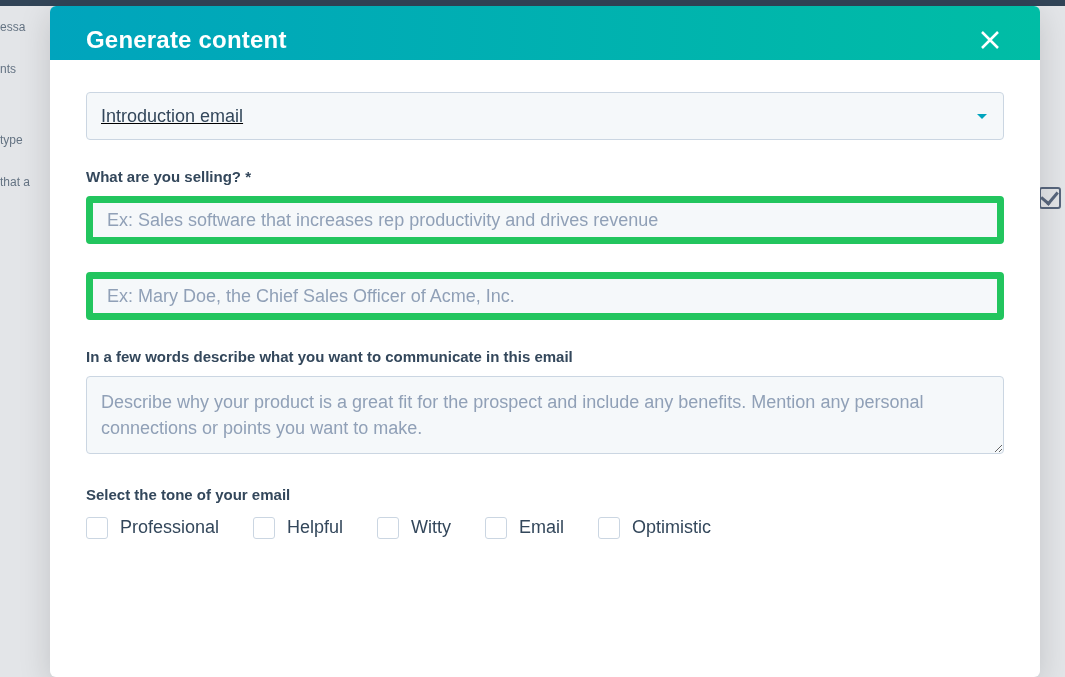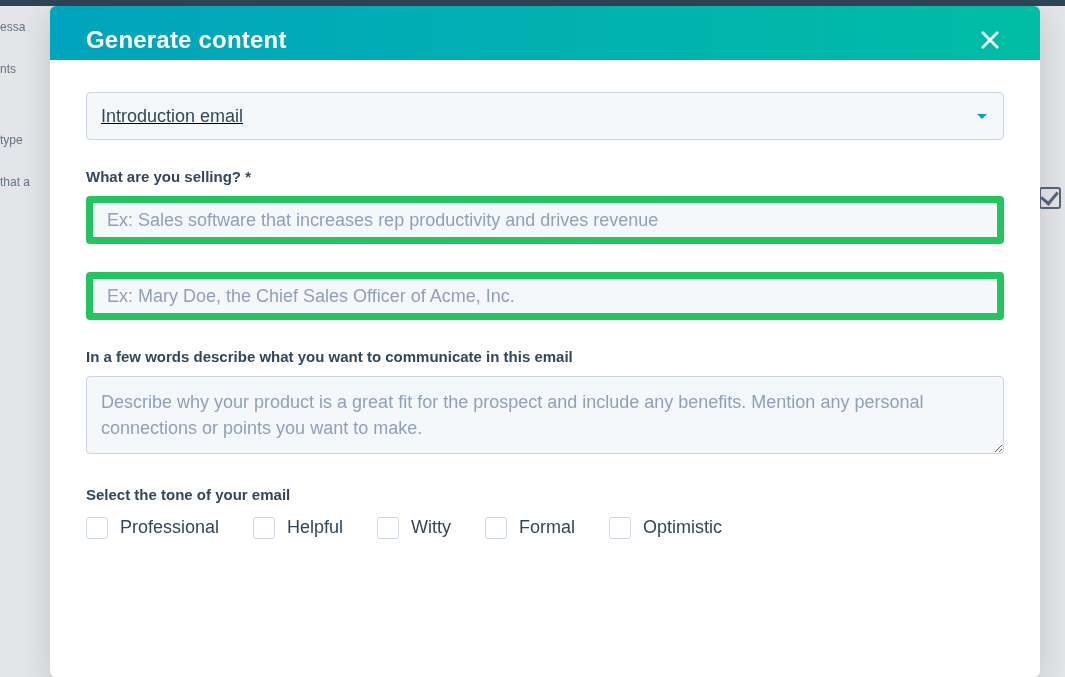--- a/index.html
+++ b/index.html
@@ -137,21 +137,21 @@
         <label class="tone-option">
           <span class="tone-box"></span>
           <span class="tone-label">Helpful</span>
         </label>
         <label class="tone-option">
           <span class="tone-box"></span>
           <span class="tone-label">Witty</span>
         </label>
         <label class="tone-option">
           <span class="tone-box"></span>
-          <span class="tone-label">Formal</span>
+          <span class="tone-label">Email</span>
         </label>
         <label class="tone-option">
           <span class="tone-box"></span>
           <span class="tone-label">Optimistic</span>
         </label>
       </div>
     </div>
 
   </div>
 </div>

